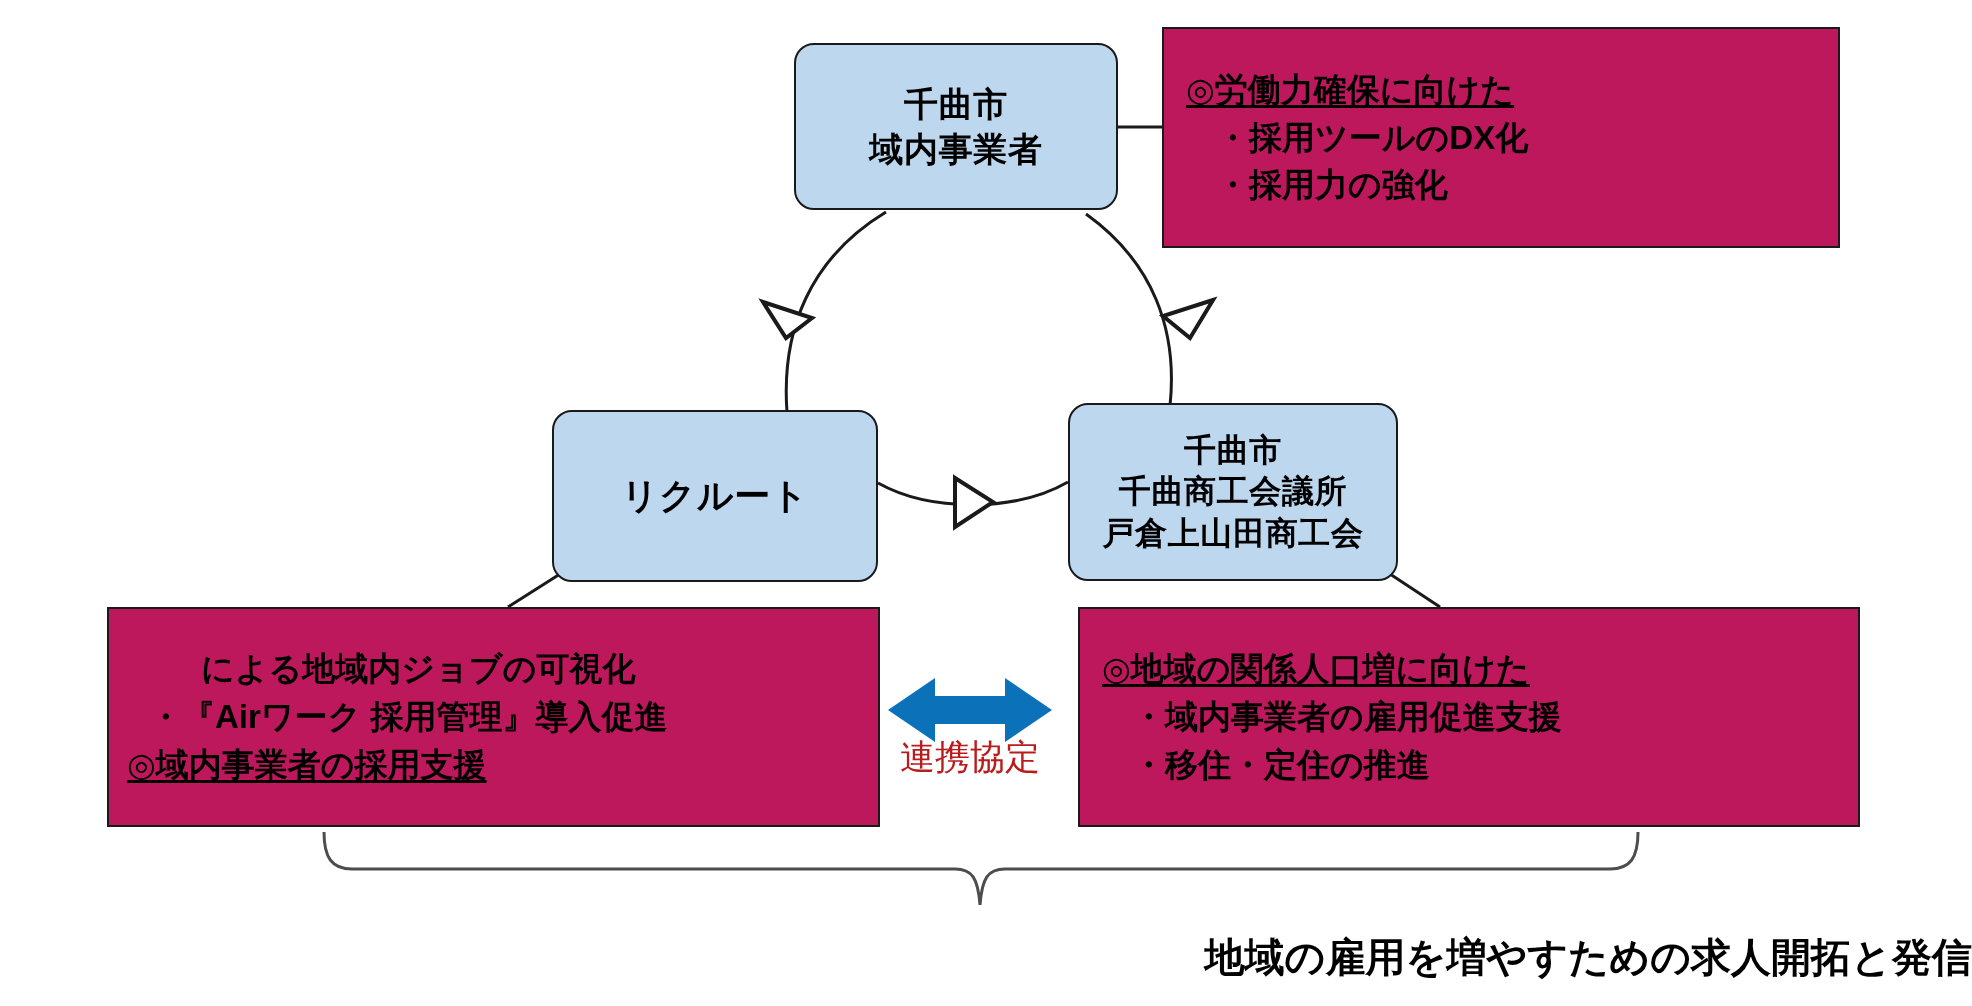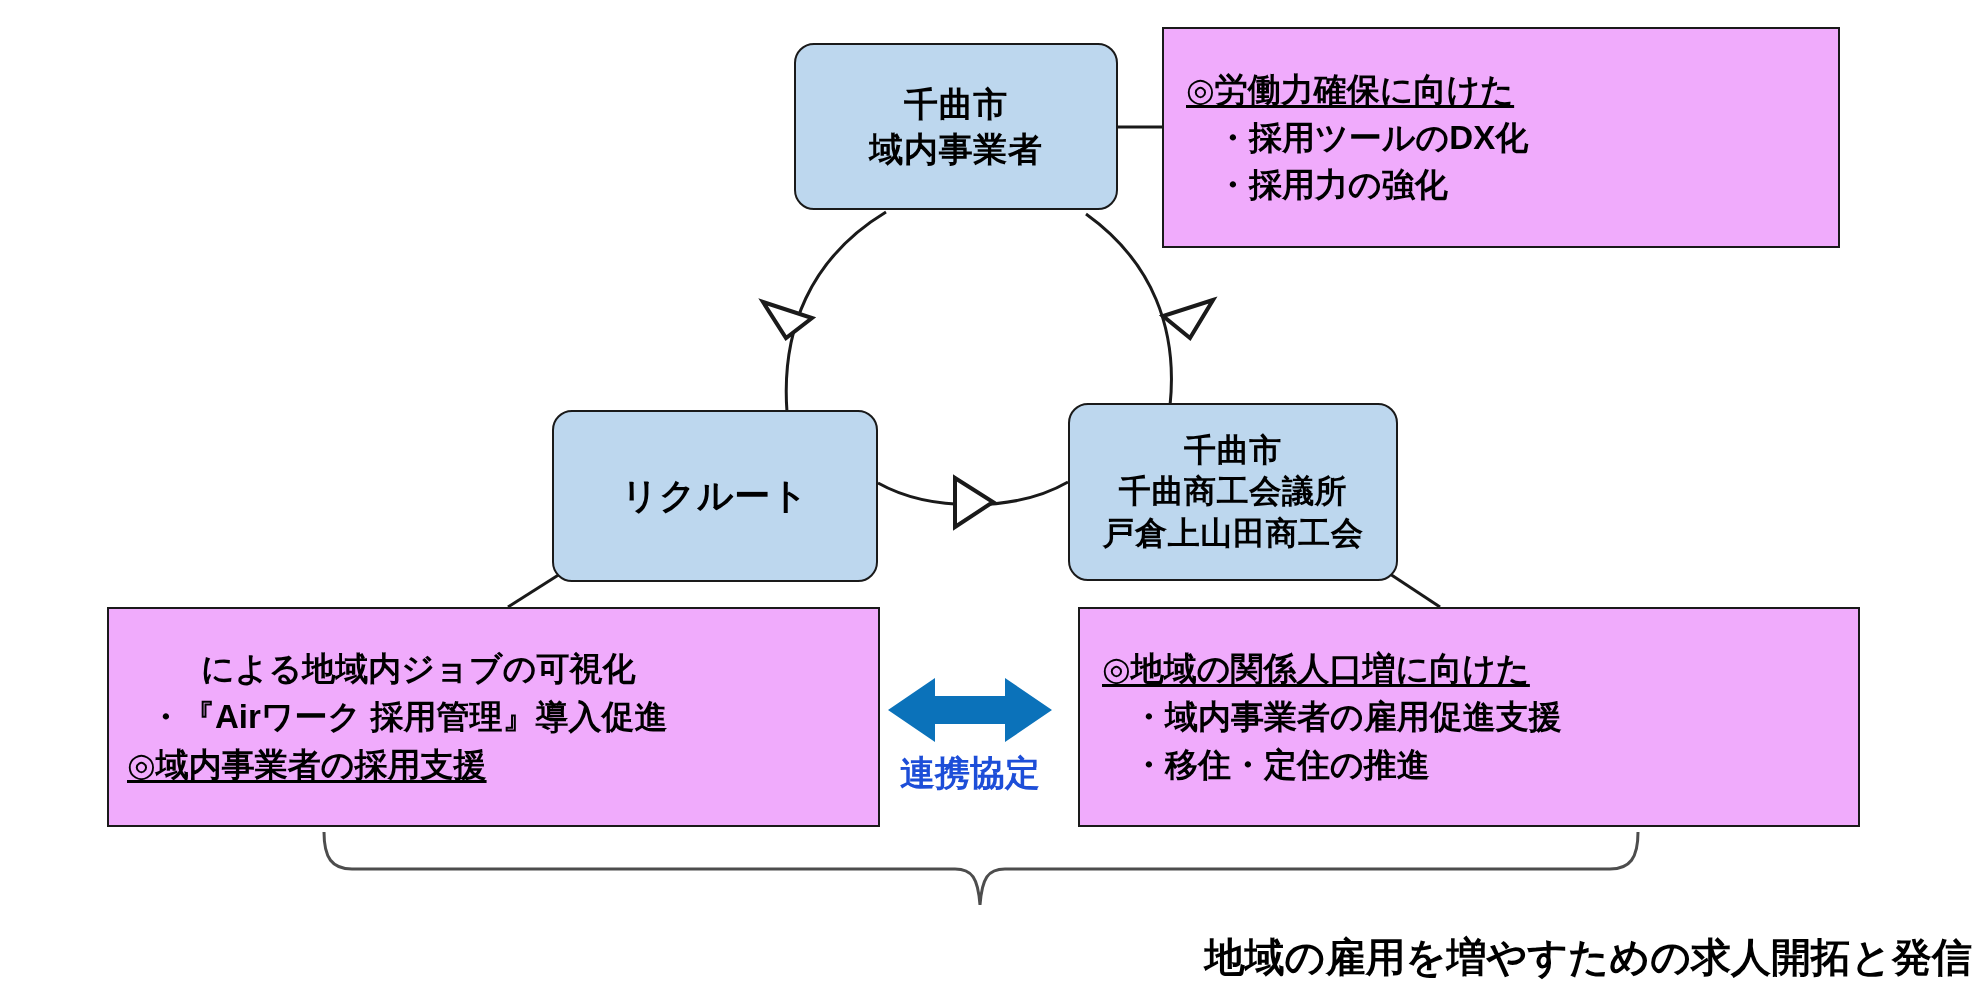--- a/index.html
+++ b/index.html
@@ -50,21 +50,21 @@
   }
 
   #node-city        { left: 794px;  top: 43px;  width: 324px; height: 167px; font-size: 34px; }
   #node-recruit     { left: 552px;  top: 410px; width: 326px; height: 172px; font-size: 36px; }
   #node-chamber     { left: 1068px; top: 403px; width: 330px; height: 178px; font-size: 32px; }
 
   
   .detailbox {
     position: absolute;
     box-sizing: border-box;
-    background: #f0abfc;
+    background: #be185d;
     border: 2px solid #1a1a1a;
     z-index: 3;
     display: flex;
     flex-direction: column;
     justify-content: center;
     color: #000000;
   }
   .detailbox .dline {
     white-space: nowrap;
     line-height: 1.45;
@@ -95,26 +95,26 @@
   }
   #box-bottom-left  .bl-indent1 { padding-left: 22px; }
   #box-bottom-left  .bl-indent2 { padding-left: 74px; }
   #box-top-right    .tr-indent  { padding-left: 30px; }
   #box-bottom-right .br-indent  { padding-left: 30px; }
 
   
   #partnership-label {
     position: absolute;
     left: 880px;
-    top: 750px;
+    top: 734px;
     width: 180px;
     text-align: center;
     font-size: 35px;
-    font-weight: bold;
-    color: #1d4ed8;
+    font-weight: normal;
+    color: #b91c1c;
     z-index: 4;
     white-space: nowrap;
   }
 
   
   #bottom-caption {
     position: absolute;
     left: 0;
     top: 930px;
     width: 1972px;

